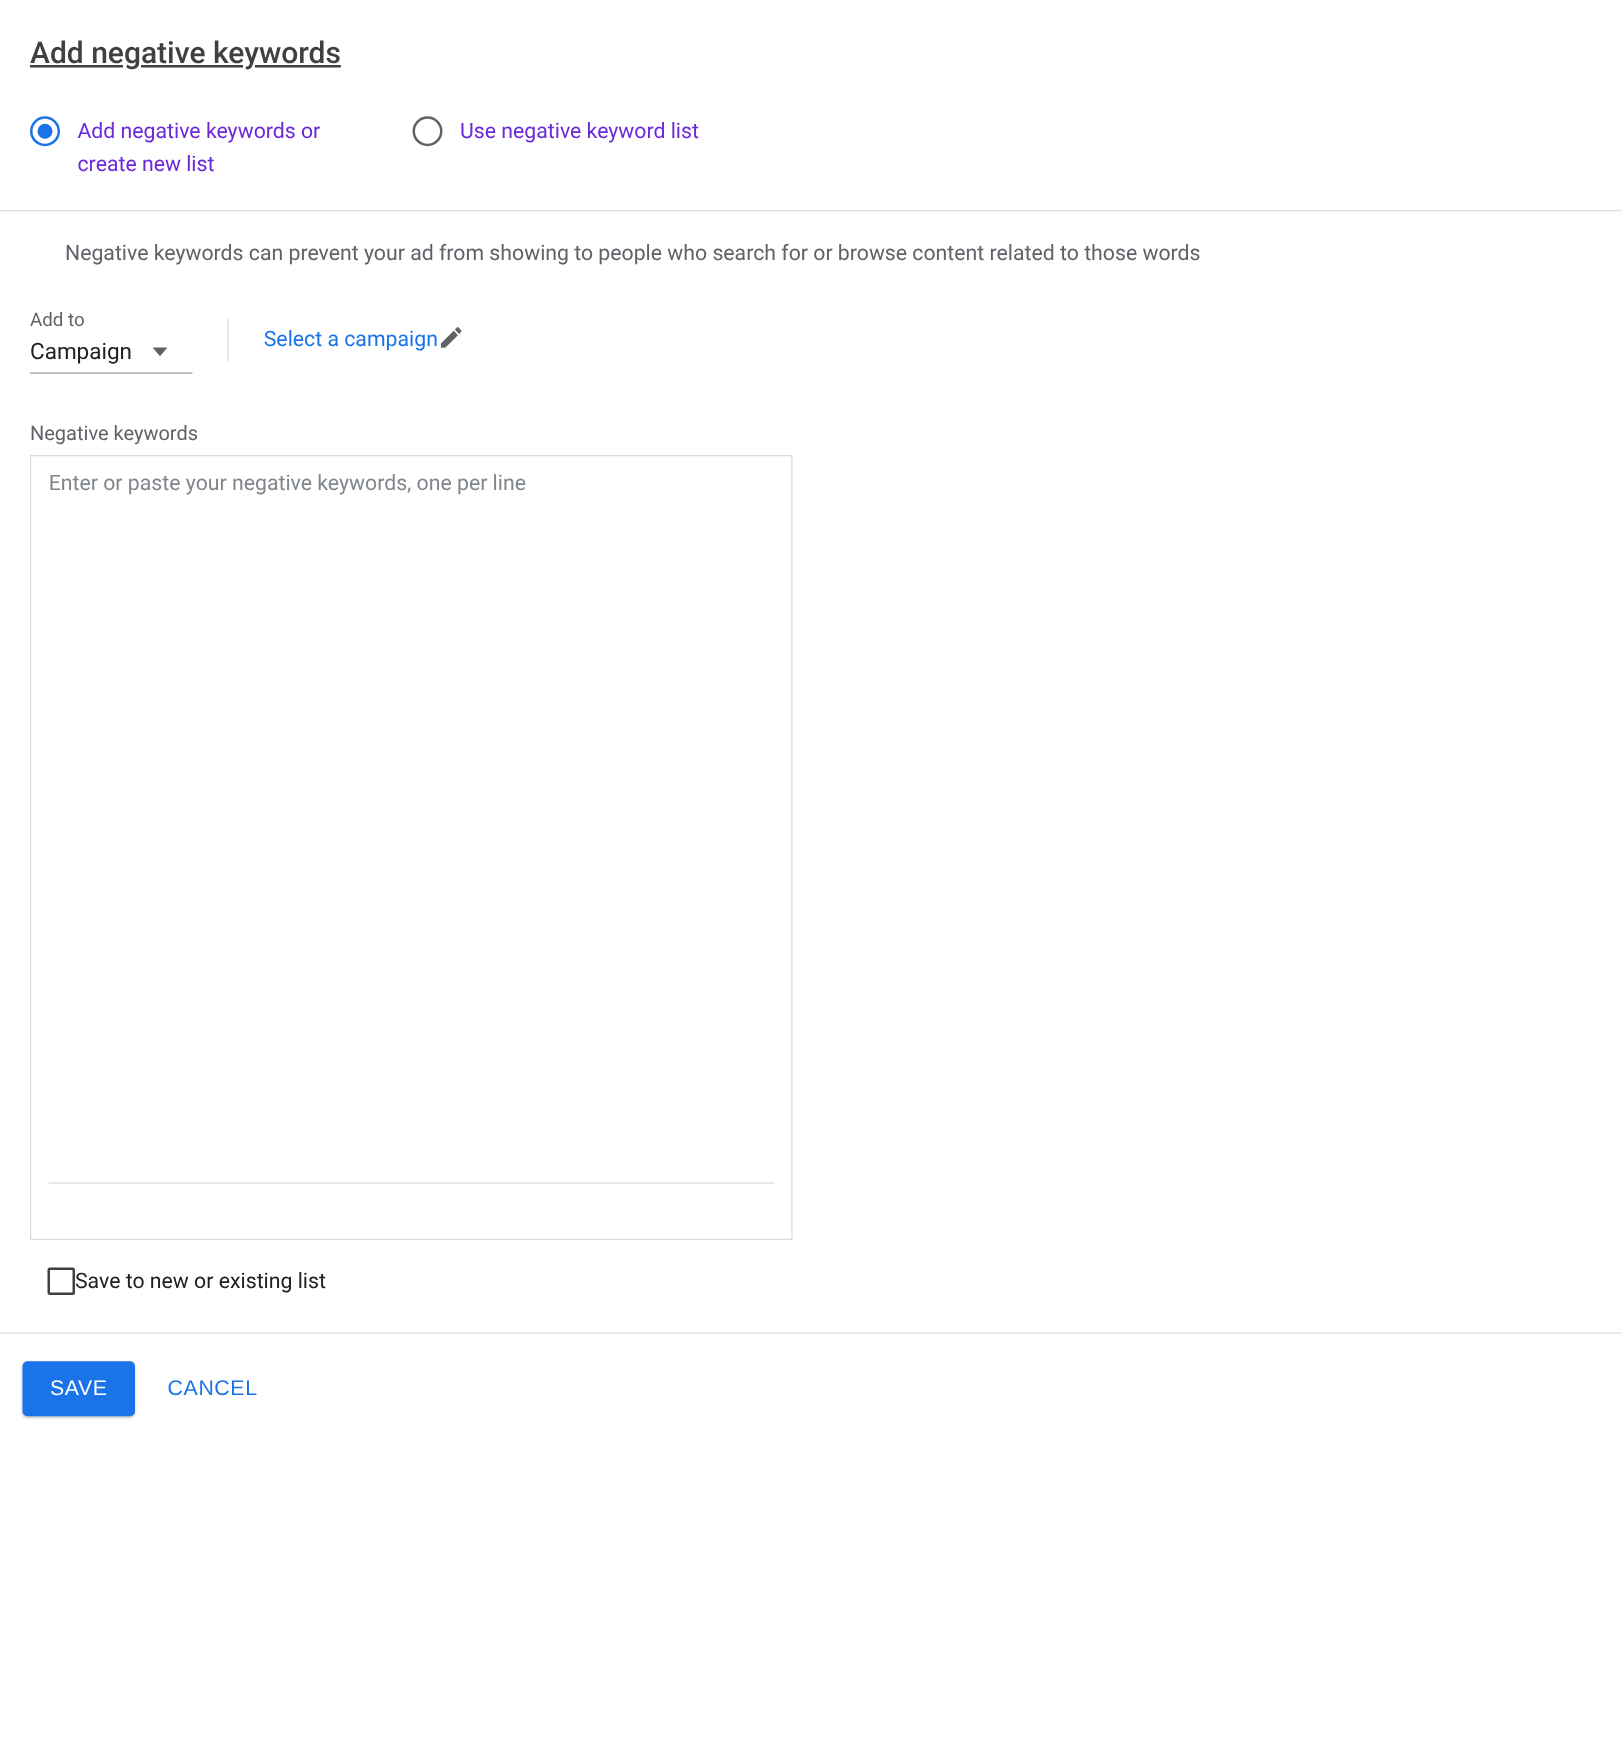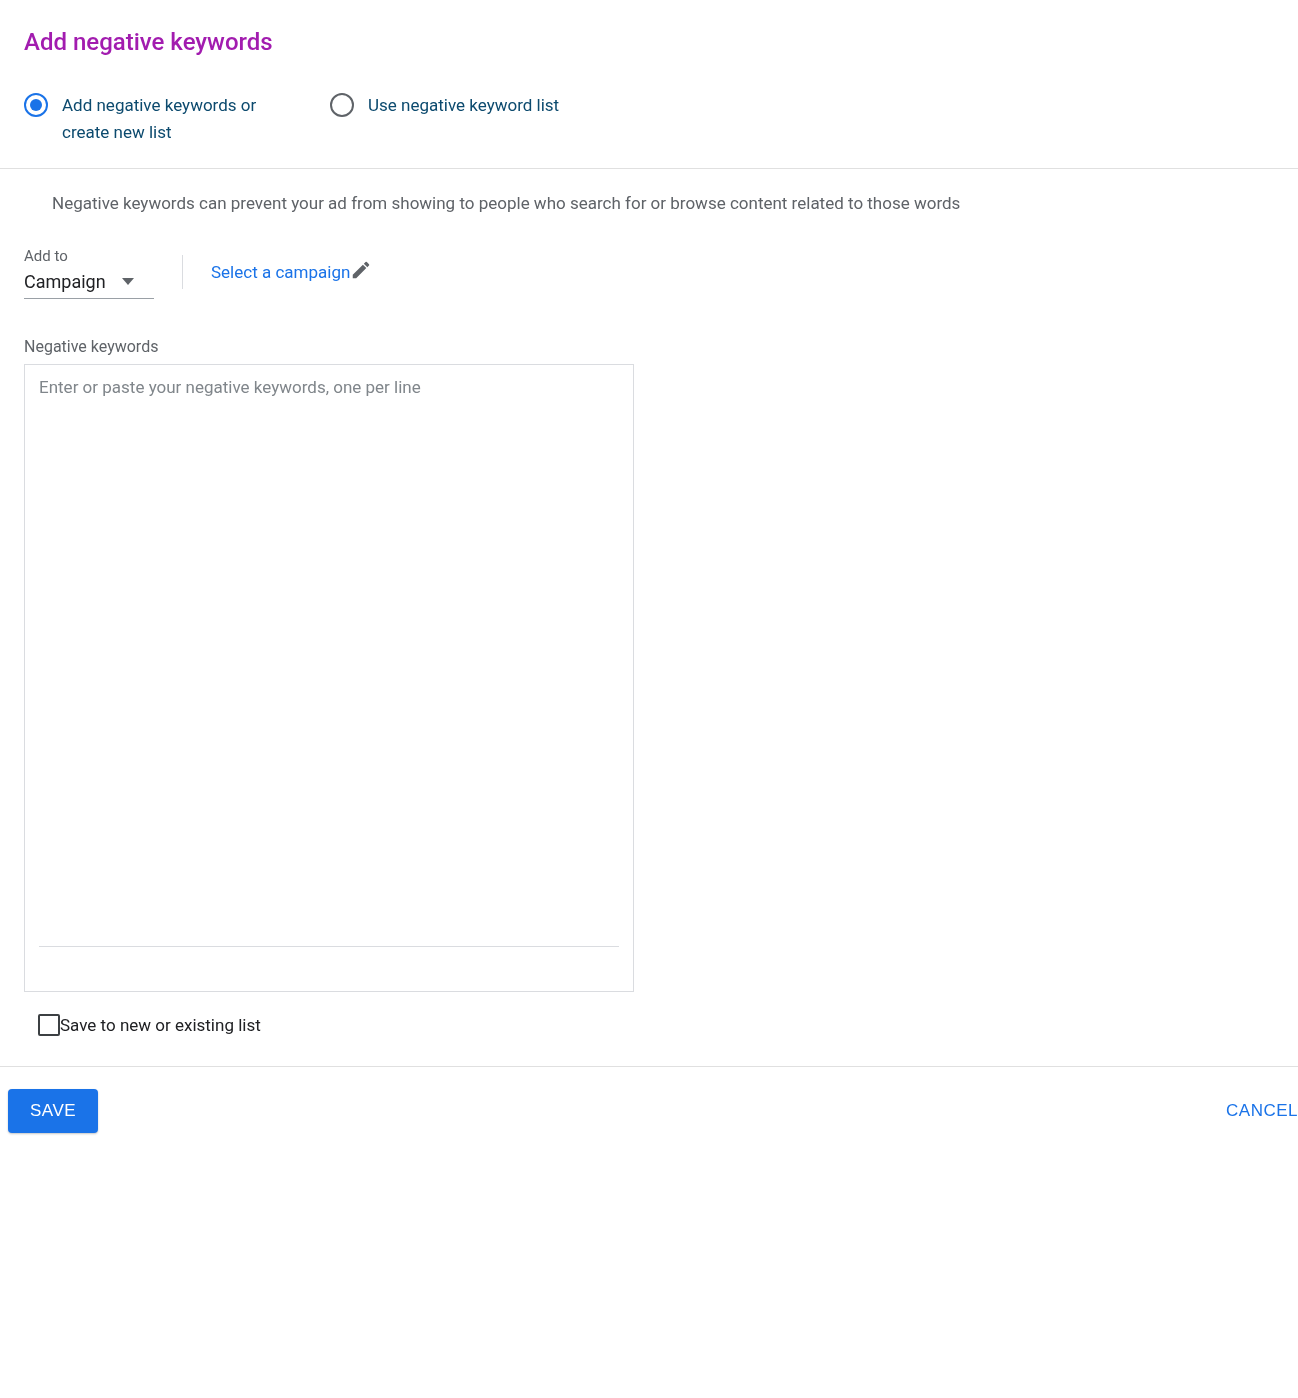--- a/index.html
+++ b/index.html
@@ -13,22 +13,23 @@
       color: #202124;
       font-size: 16px;
       padding: 0;
     }
     .container {
       padding: 28px 24px 0 24px;
     }
     .title {
       font-size: 24px;
       font-weight: 500;
-      color: #a21caf;
+      color: #404040;
       margin-bottom: 36px;
+      text-decoration: underline;
     }
     .radio-row {
       display: flex;
       align-items: flex-start;
       gap: 28px;
       margin-bottom: 22px;
     }
     .radio-option {
       display: flex;
       align-items: flex-start;
@@ -54,21 +55,21 @@
       height: 12px;
       background: #1a73e8;
       border-radius: 50%;
       position: absolute;
       top: 50%;
       left: 50%;
       transform: translate(-50%, -50%);
     }
     .radio-label {
       font-size: 17px;
-      color: #0c4a6e;
+      color: #6d28d9;
       line-height: 1.6;
       max-width: 240px;
     }
     .hr {
       border: none;
       border-top: 1px solid #e0e0e0;
       margin: 0 -24px 22px -24px;
     }
     .description {
       font-size: 17px;
@@ -183,22 +184,21 @@
     }
     .footer-hr {
       border: none;
       border-top: 1px solid #e0e0e0;
       margin: 0;
     }
     .footer {
       display: flex;
       align-items: center;
       gap: 26px;
-      padding: 22px 0 22px 8px;
-      justify-content: space-between;
+      padding: 22px 0 22px 18px;
     }
     .btn-save {
       background: #1a73e8;
       color: #fff;
       border: none;
       font-size: 17px;
       font-weight: 500;
       letter-spacing: 0.5px;
       padding: 12px 22px;
       border-radius: 4px;

